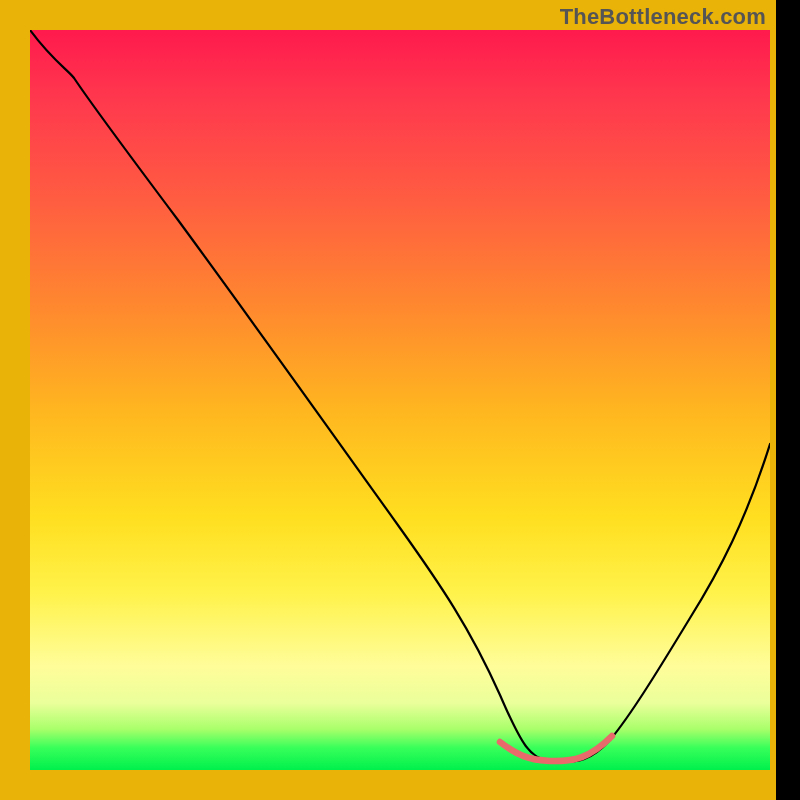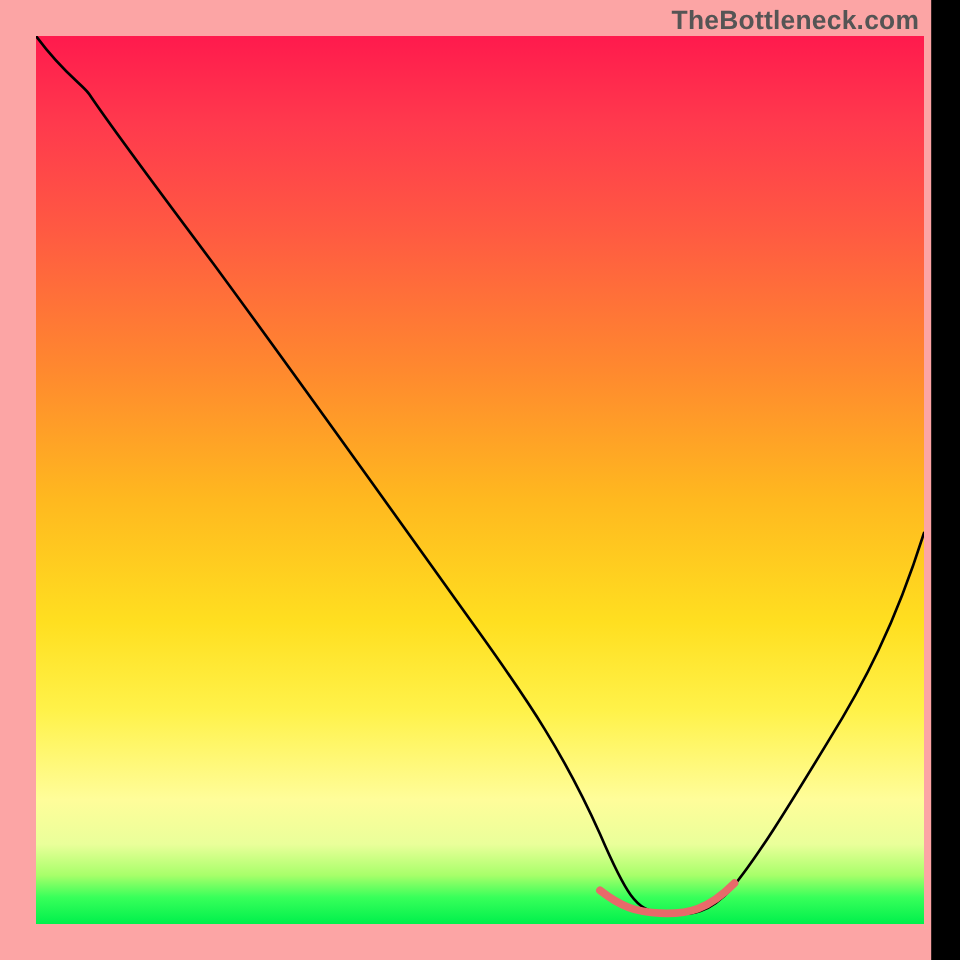--- a/index.html
+++ b/index.html
@@ -8,21 +8,21 @@
     width: 800px;
     height: 800px;
     background: #000;
     font-family: Arial, Helvetica, sans-serif;
     overflow: hidden;
   }
   .frame {
     position: relative;
     width: 776px;
     height: 800px;
-    background: #fca5a5;
+    background: #eab308;
   }
   .watermark {
     position: absolute;
     top: 4px;
     right: 10px;
     color: #555;
     font-size: 22px;
     font-weight: 600;
     letter-spacing: 0.2px;
     z-index: 10;

